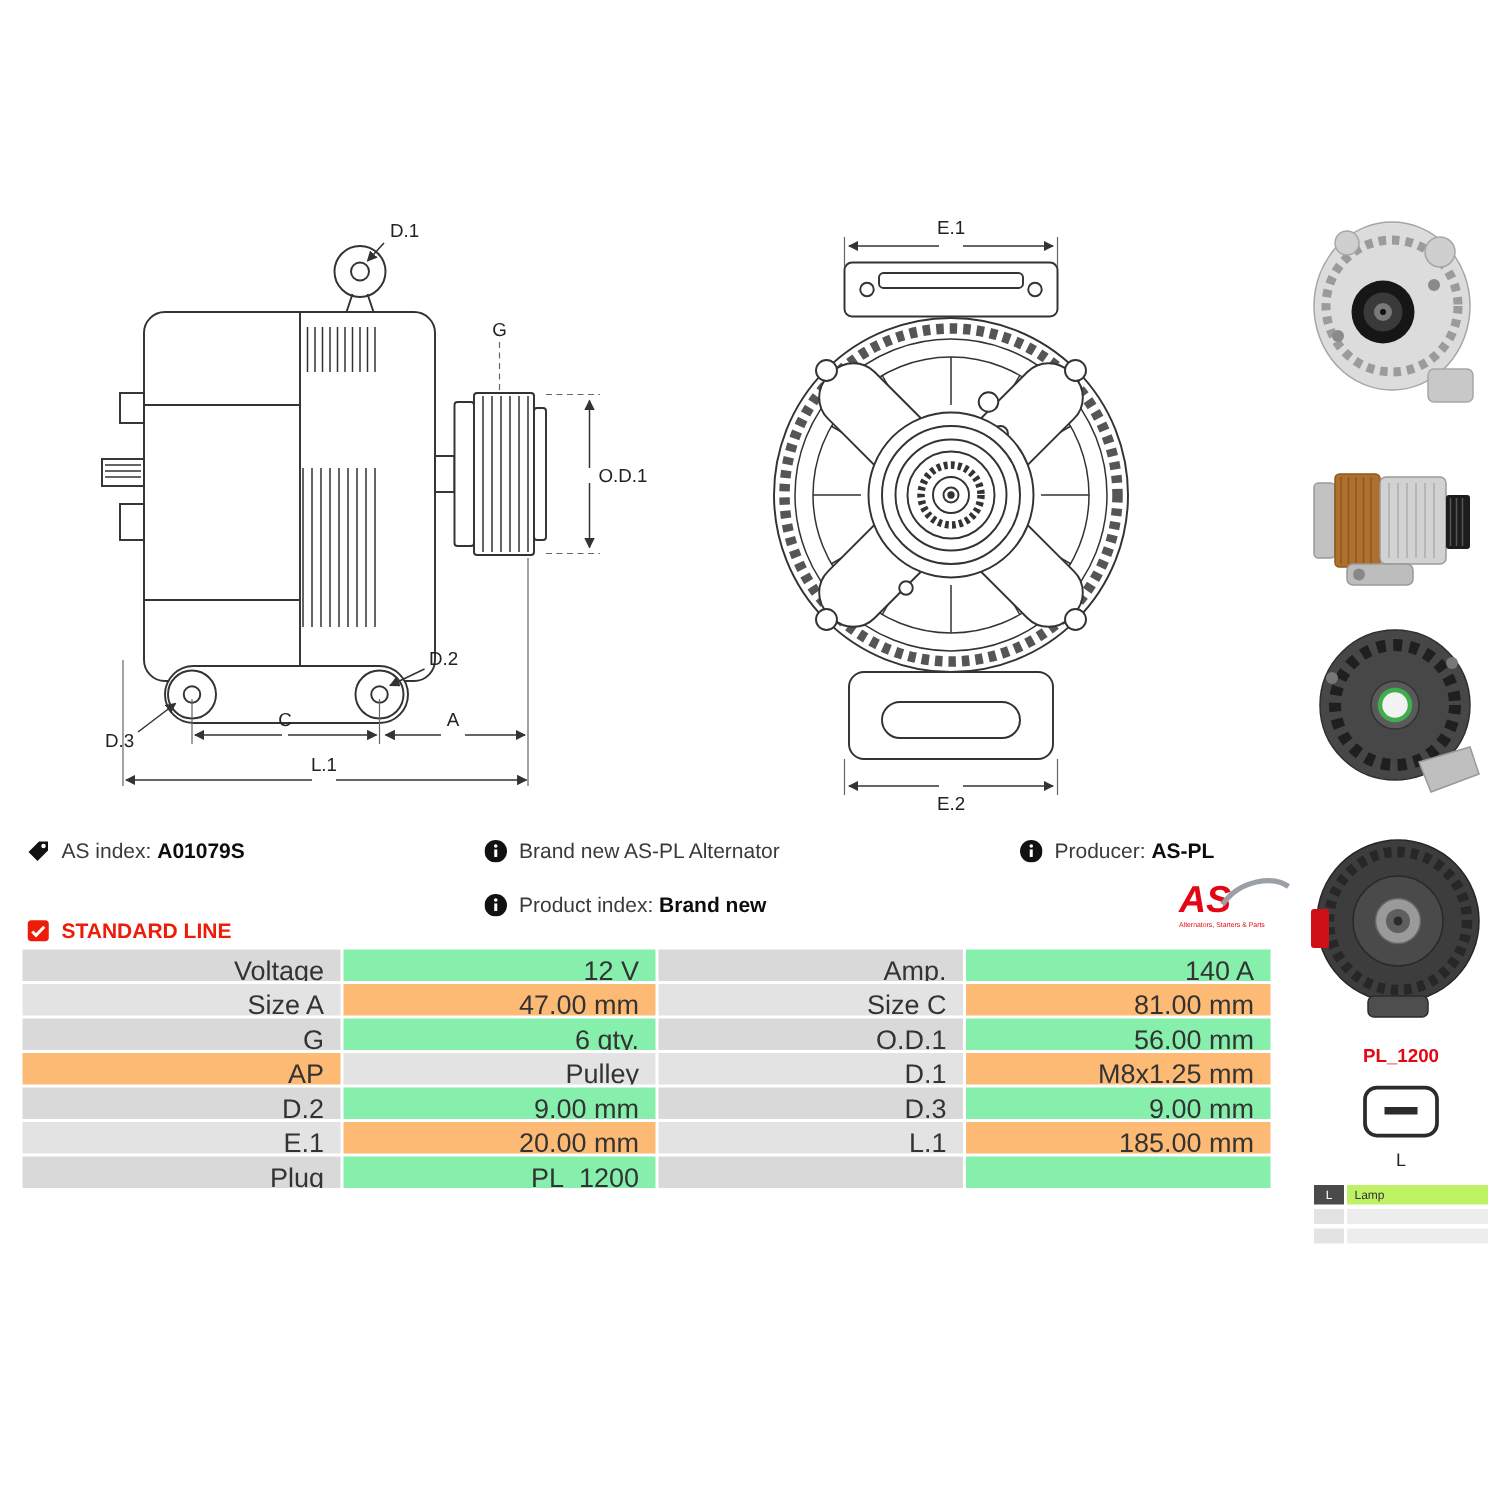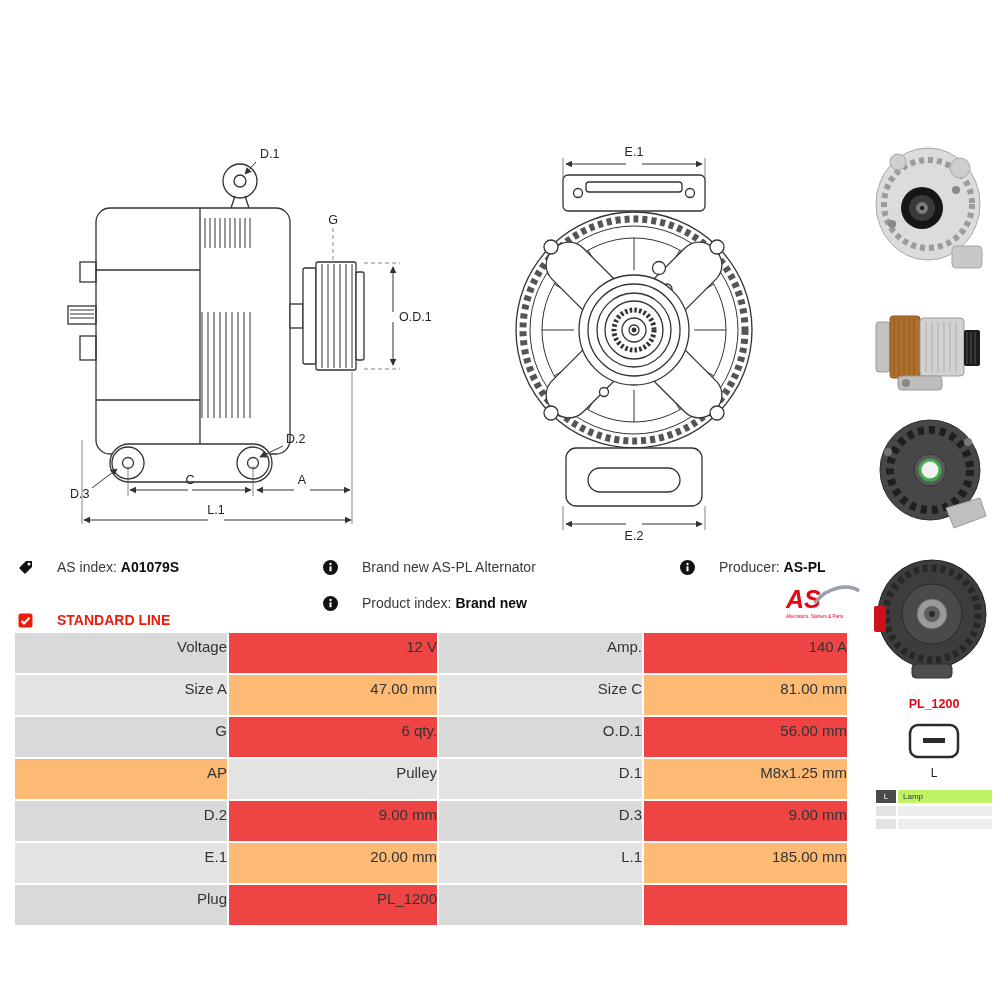--- a/index.html
+++ b/index.html
@@ -1,31 +1,31 @@
 <!DOCTYPE html>
 <html><head>
 <meta charset="utf-8">
 <style>
   html,body{margin:0;padding:0;background:#fff;}
   .page{position:relative;width:1000px;height:1000px;background:#fff;overflow:hidden;
         font-family:"Liberation Sans",sans-serif;color:#333;}
   svg text{font-family:"Liberation Sans",sans-serif;}
 
   
-  .info-item{position:absolute;display:flex;align-items:center;gap:24px;font-size:14px;color:#3a3a3a;height:20px;}
+  .info-item{position:absolute;display:flex;align-items:center;gap:8px;font-size:14px;color:#3a3a3a;height:20px;}
   .b{font-weight:bold;color:#0d0d0d;}
   .red-b{color:#ed1c09;font-weight:bold;}
   .ico{flex:0 0 auto;display:block;}
 
   
   .spec-table{position:absolute;left:15px;top:633px;width:830px;display:grid;
               grid-template-columns:212px 208px 203px 203px;gap:2px;background:#fff;}
-  .cell{height:40px;line-height:28px;font-size:15px;text-align:right;box-sizing:border-box;
+  .cell{height:21px;line-height:28px;font-size:18px;text-align:right;padding-right:11px;box-sizing:border-box;
         white-space:nowrap;overflow:hidden;}
-  .lab.o{background:#d9d9d9;} .val.o{background:#ef4444;}
+  .lab.o{background:#d9d9d9;} .val.o{background:#86efac;}
   .lab.e{background:#e3e3e3;} .val.e{background:#fdba74;}
 
   
   .photo{position:absolute;left:868px;width:132px;}
   .pl-code{position:absolute;left:868px;top:697px;width:132px;text-align:center;
            color:#e30613;font-weight:bold;font-size:12.5px;}
   .plug-box{position:absolute;left:868px;top:722px;width:132px;display:flex;justify-content:center;}
   .plug-pin{position:absolute;left:868px;top:766px;width:132px;text-align:center;font-size:12px;color:#222;}
   .legend{position:absolute;left:876px;top:790px;width:116px;}
   .legend-row{display:flex;gap:2px;margin-bottom:3px;}

